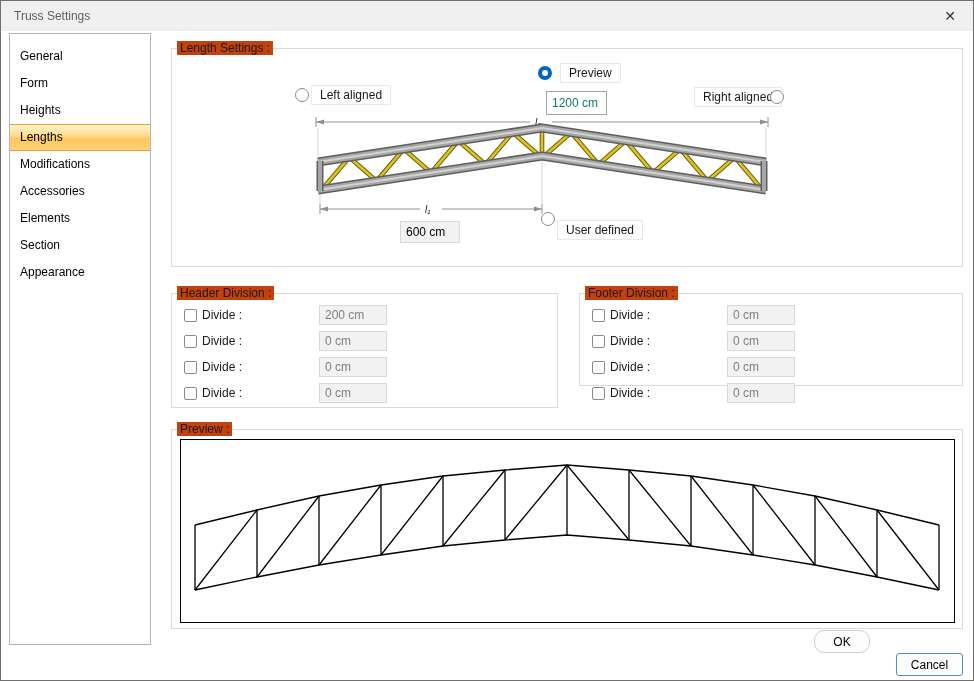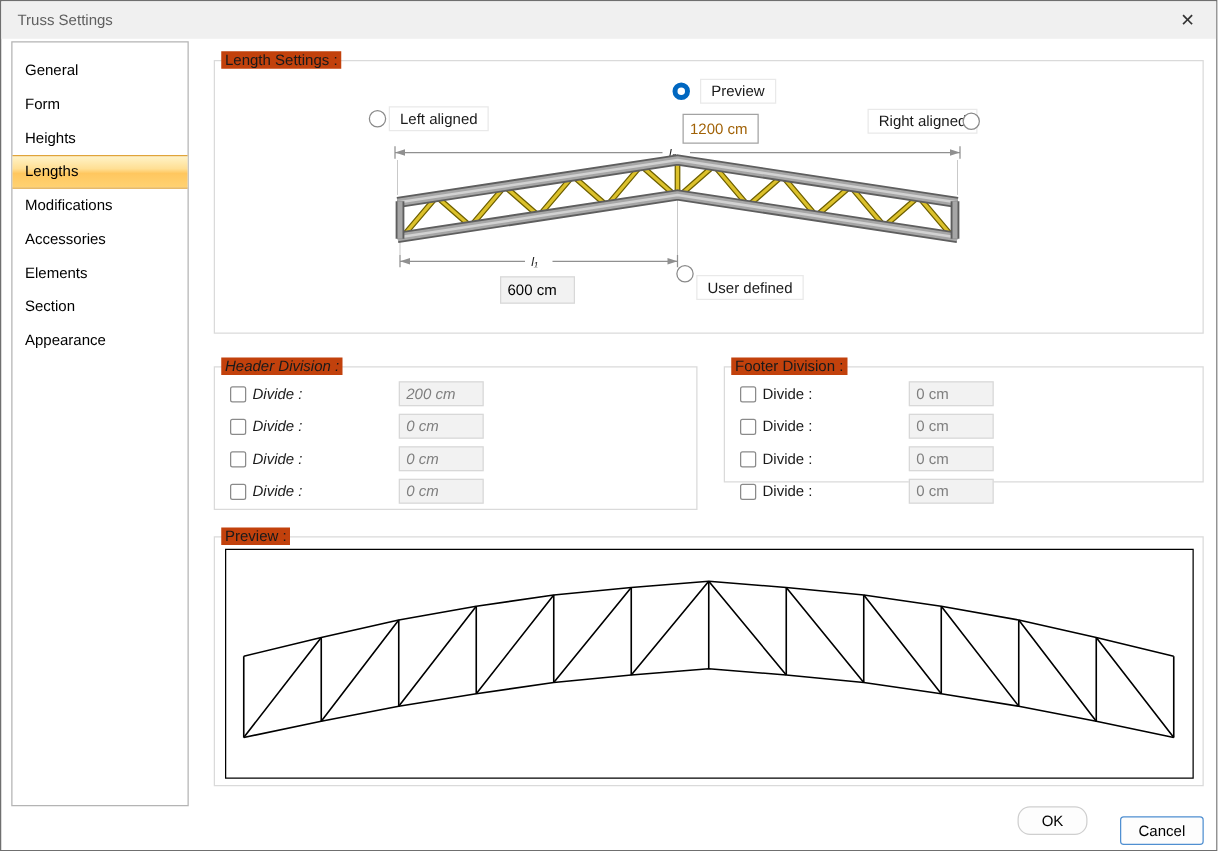--- a/index.html
+++ b/index.html
@@ -14,21 +14,21 @@
              border:1px solid #b4b4b4; padding-top:9px; }
   .side-item { height:27px; line-height:27px; padding-left:10px; color:#000; cursor:default; }
   .side-item.selected { background:linear-gradient(180deg,#fff3c8 0%,#ffdf94 40%,#ffc75f 55%,#ffd272 100%);
                         border-top:1px solid #e0a43a; border-bottom:1px solid #e0a43a; line-height:25px; }
   .groupbox { position:absolute; border:1px solid #dadada; }
   .group-label { position:absolute; top:-8px; left:5px; background:#c2410c; padding:0 3px; white-space:nowrap; }
   .radio { position:absolute; width:14px; height:14px; border-radius:50%; border:1px solid #8a8a8a; background:#fff; }
   .radio.checked { border:4px solid #0067c0; }
   .opt-label { position:absolute; height:20px; line-height:18px; padding:0 8px; border:1px solid #e9e9e9;
                background:#fff; white-space:nowrap; }
-  .txt { position:absolute; border:1px solid #a3a3a3; background:#fff; font:inherit; padding:2px 5px; color:#a16207; }
+  .txt { position:absolute; border:1px solid #a3a3a3; background:#fff; font:inherit; padding:2px 5px; color:#0f766e; }
   .txt:disabled { background:#f2f2f2; border-color:#d8d8d8; color:#000000; }
   .div-row { position:absolute; left:12px; display:flex; align-items:center; height:20px; }
   .cb { width:13px; height:13px; border:1px solid #8a8a8a; border-radius:2px; background:#fff; margin-right:5px; flex:none; }
   .row-label { width:117px; flex:none; }
   .row-input { width:68px; height:20px; border:1px solid #d8d8d8; background:#f2f2f2; color:#7e7e7e;
                font:inherit; padding:2px 5px; flex:none; }
   .preview-canvas { position:absolute; left:8px; top:9px; width:775px; height:184px; border:1px solid #000; background:#fff; }
   .btn { position:absolute; height:23px; background:#fdfdfd; border:1px solid #cfcfcf; border-radius:3px;
          font:inherit; text-align:center; line-height:21px; cursor:default; }
   .btn.focused { border-color:#4f8fd1; }
@@ -116,21 +116,21 @@
         <path d="M452,47V77" stroke="#a6a6a6" stroke-width="4"></path>
       </g>
     </svg>
 
     <span class="radio" style="left:369px; top:163px;"></span>
     <span class="opt-label" style="left:385px; top:171px;">User defined</span>
 
     <input class="txt" style="left: 228px; top: 172px; width: 60px; height: 22px;" disabled="" value="600 cm">
   </div>
 
-  <div class="groupbox" style="left:170px; top:292px; width:387px; height:115px;font-style:italic;">
+  <div class="groupbox" style="left:170px; top:292px; width:387px; height:115px;">
     <span class="group-label">Header Division :</span>
 
     <div class="div-row" style="top:11px;">
       <span class="cb"></span>
       <span class="row-label">Divide :</span>
       <input class="row-input" disabled="" value="200 cm" style="">
     </div>
     <div class="div-row" style="top:37px;">
       <span class="cb"></span>
       <span class="row-label">Divide :</span>
@@ -180,16 +180,16 @@
         <g fill="none" stroke="#000" stroke-width="1.3" stroke-linejoin="round">
           <polyline points="14,85 76,70 138,56 200,45 262,36 324,30 386,25 448,30 510,36 572,45 634,56 696,70 758,85"></polyline>
           <polyline points="14,150 76,137 138,125 200,115 262,106 324,100 386,95 448,100 510,106 572,115 634,125 696,137 758,150"></polyline>
           <path d="M14,85V150 M76,70V137 M138,56V125 M200,45V115 M262,36V106 M324,30V100 M386,25V95 M448,30V100 M510,36V106 M572,45V115 M634,56V125 M696,70V137 M758,85V150"></path>
           <path d="M14,150L76,70 M76,137L138,56 M138,125L200,45 M200,115L262,36 M262,106L324,30 M324,100L386,25 M386,25L448,100 M448,30L510,106 M510,36L572,115 M572,45L634,125 M634,56L696,137 M696,70L758,150"></path>
         </g>
       </svg>
     </div>
   </div>
 
-  <button class="btn" style="left:813px; top:644px; width:56px;border-radius:10px;">OK</button>
+  <button class="btn" style="left:813px; top:629px; width:56px;border-radius:10px;">OK</button>
   <button class="btn focused" style="left:895px; top:652px; width:67px;">Cancel</button>
 
 </div>
 
 </body></html>

